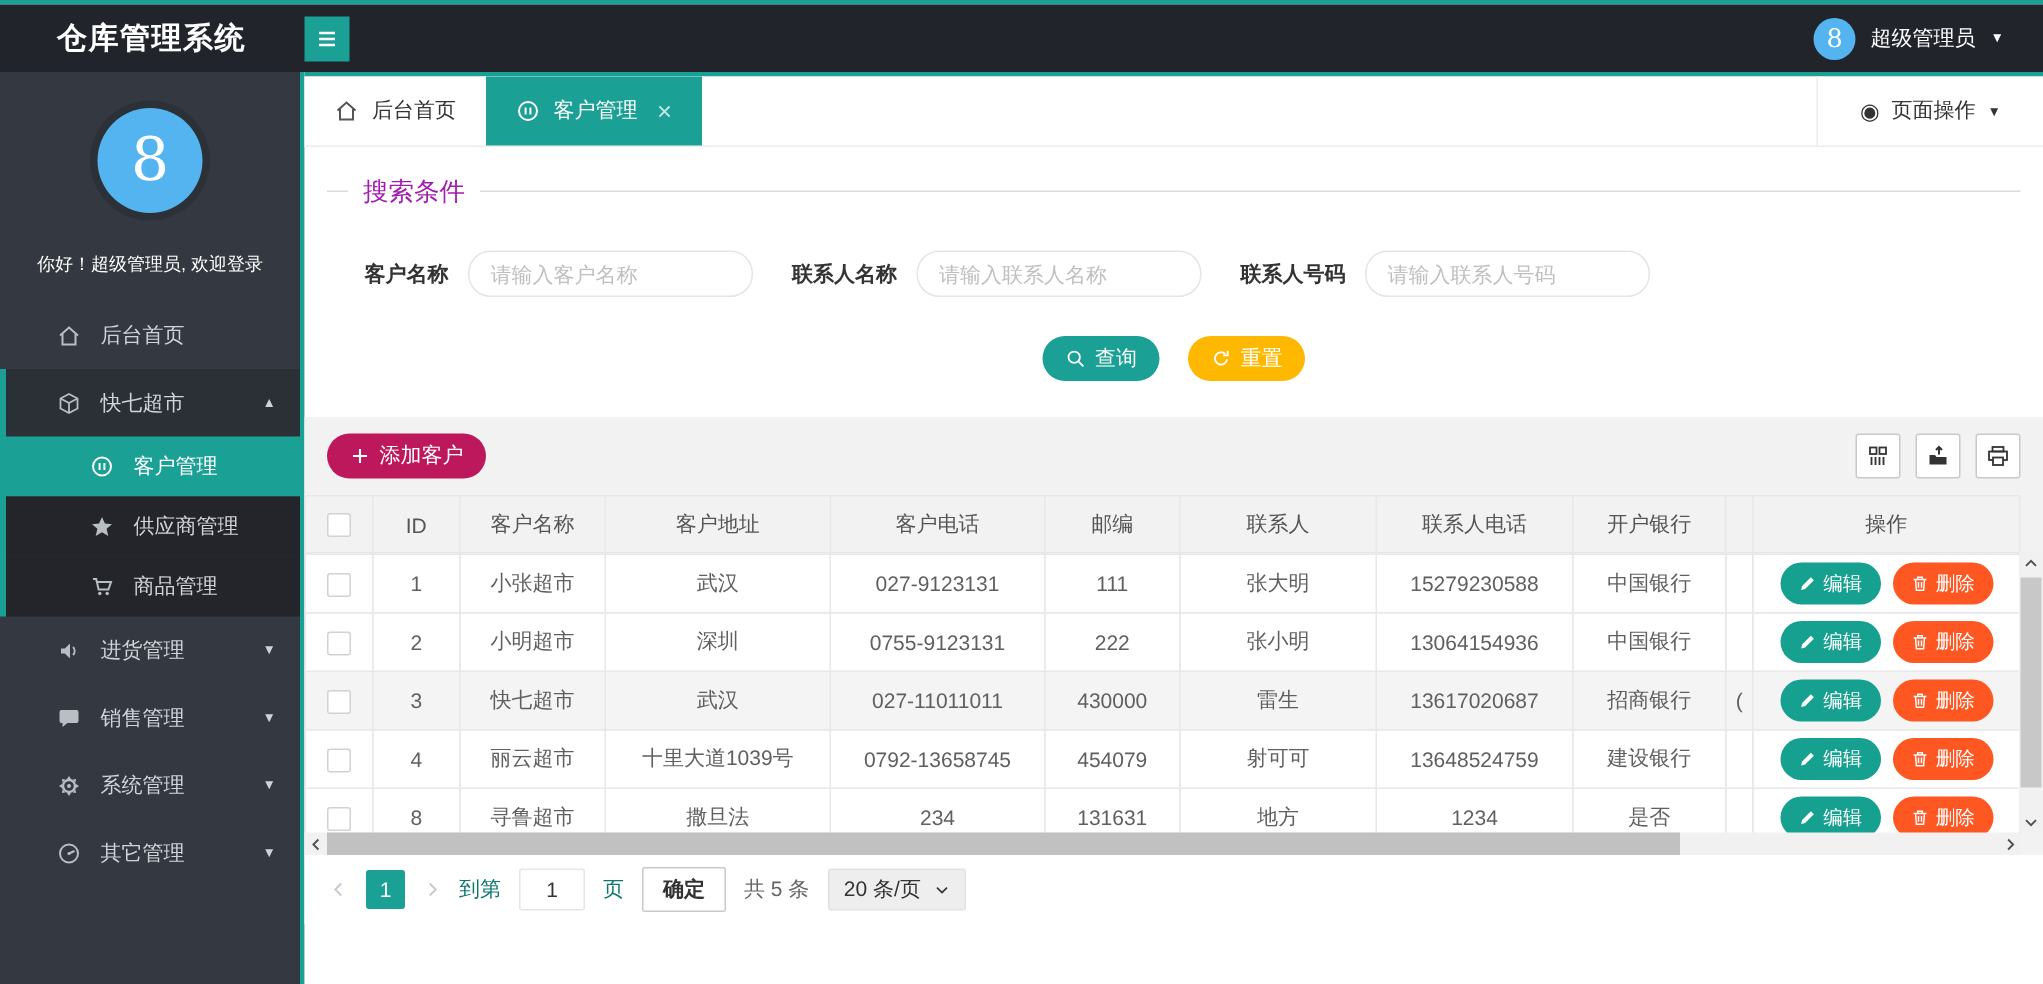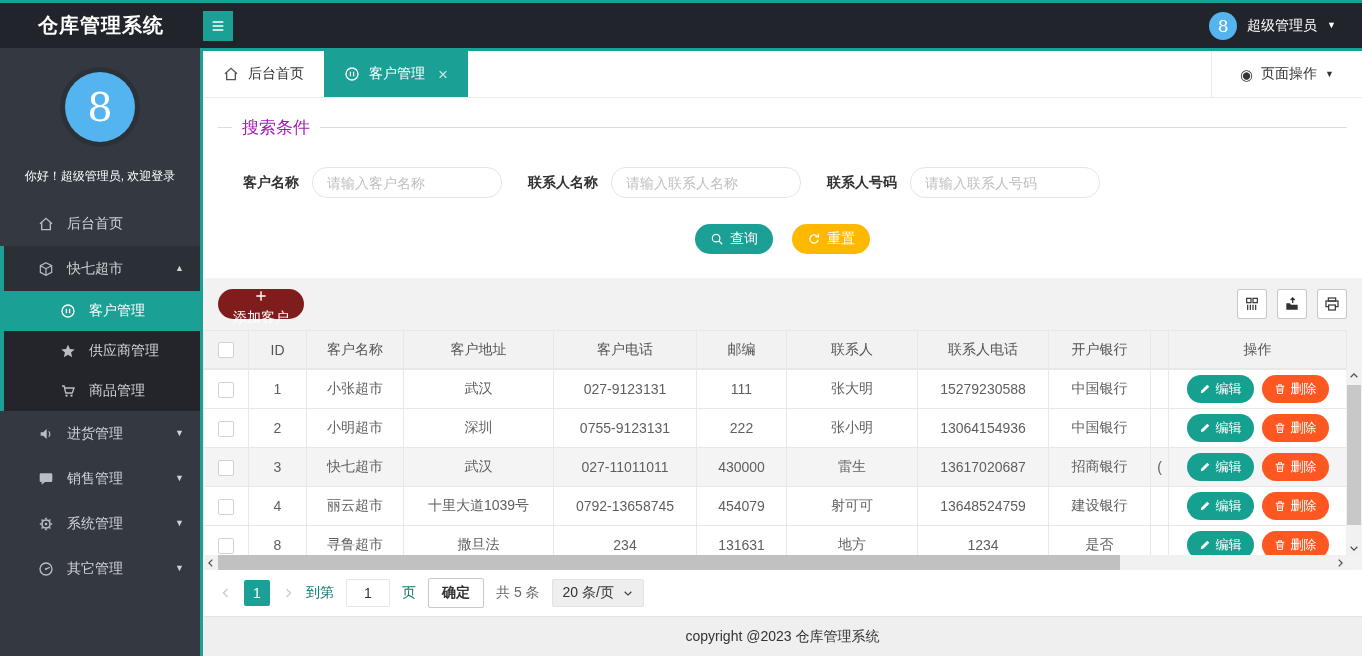--- a/index.html
+++ b/index.html
@@ -68,21 +68,21 @@
   .field label { font-weight:bold; color:#333; margin-right:13px; }
   .field input { width:190px; height:31px; border:1px solid #e5e5e5; border-radius:15px;
     padding:0 14px; font-size:14px; color:#333; outline:none; }
   .field input::placeholder { color:#bfbfbf; }
   .btn-row { display:flex; justify-content:center; gap:19px; margin:26px 0 24px; }
   .btn { display:inline-flex; align-items:center; gap:6px; height:30px; padding:0 15px;
     border:none; border-radius:15px; color:#fff; font-size:14px; cursor:pointer; }
   .btn .icon svg { width:14px; height:14px; }
   .btn-teal { background:#1aa094; }
   .btn-yellow { background:#ffb800; }
-  .btn-blue { background:#7f1d1d;flex-direction:column; }
+  .btn-blue { background:#be185d; }
 
   
   .table-card { background:#f2f2f2; position:relative; height:292px; flex:0 0 292px; }
   .card-toolbar { height:52px; display:flex; align-items:center; padding:0 15px; }
   .tool-icons { margin-left:auto; display:flex; gap:10px; }
   .tool-btn { width:30px; height:30px; background:#fff; border:1px solid #c9c9c9; border-radius:2px;
     display:flex; align-items:center; justify-content:center; color:#333; cursor:pointer; padding:0; }
   table { border-collapse:collapse; table-layout:fixed; width:1143px; }
   th, td { border:1px solid #e8e8e8; text-align:center; font-size:14px; color:#5f5f5f;
     padding:0 4px; overflow:hidden; white-space:nowrap; }
@@ -597,17 +597,14 @@
       <button class="confirm-btn">确定</button>
       <span class="total-text">共 5 条</span>
       <div class="page-size">
         <span>20 条/页</span>
         <svg viewBox="0 0 24 24">
             <path d="M4 9 L12 17 L20 9" fill="none" stroke="currentColor" stroke-width="2.6"></path>
           </svg>
       </div>
     </div>
 
-    <footer class="footer">
-      <span>copyright @2023 仓库管理系统</span>
-    </footer>
   </main>
 </div>
 
 </body></html>

